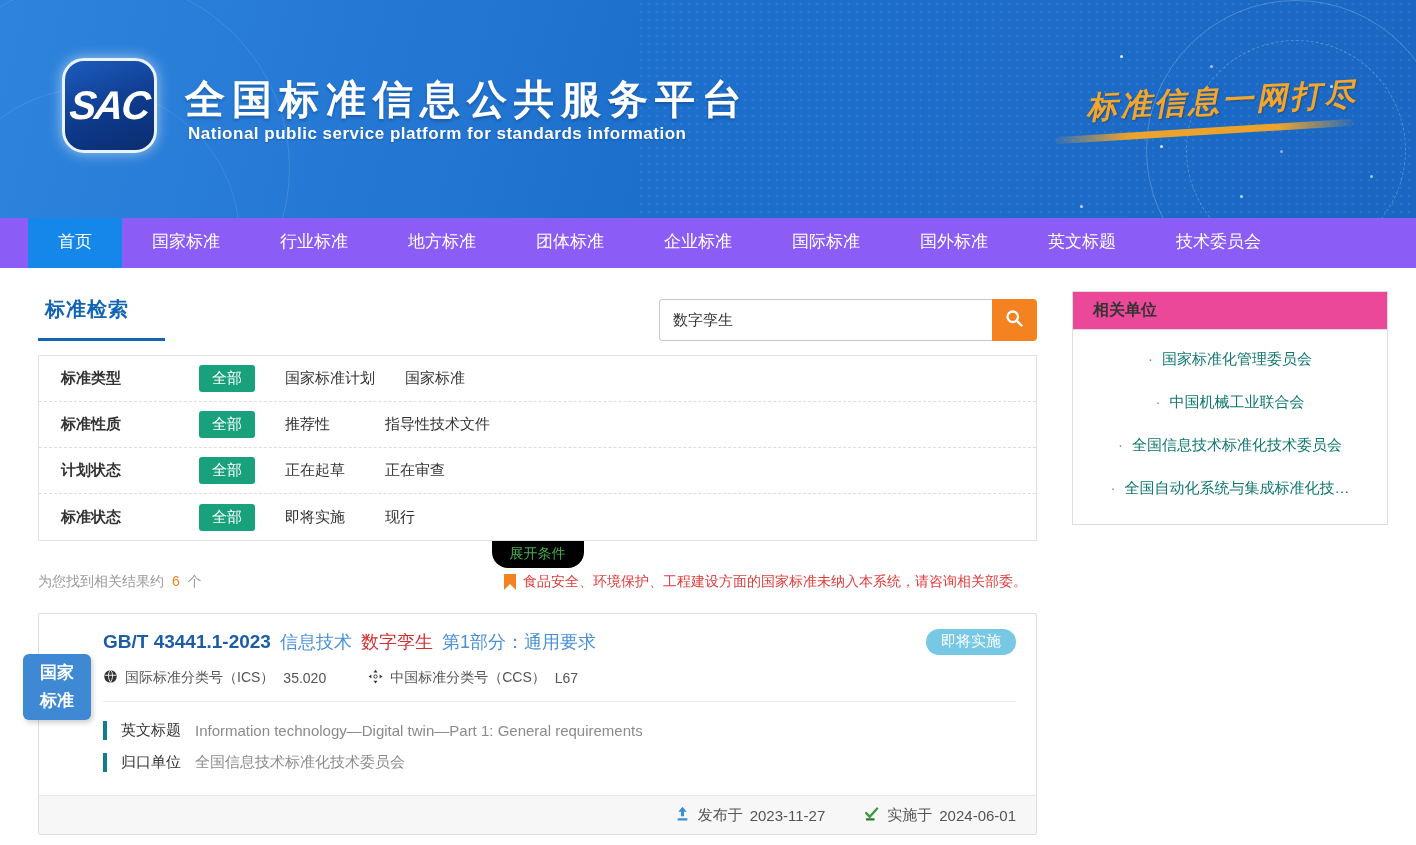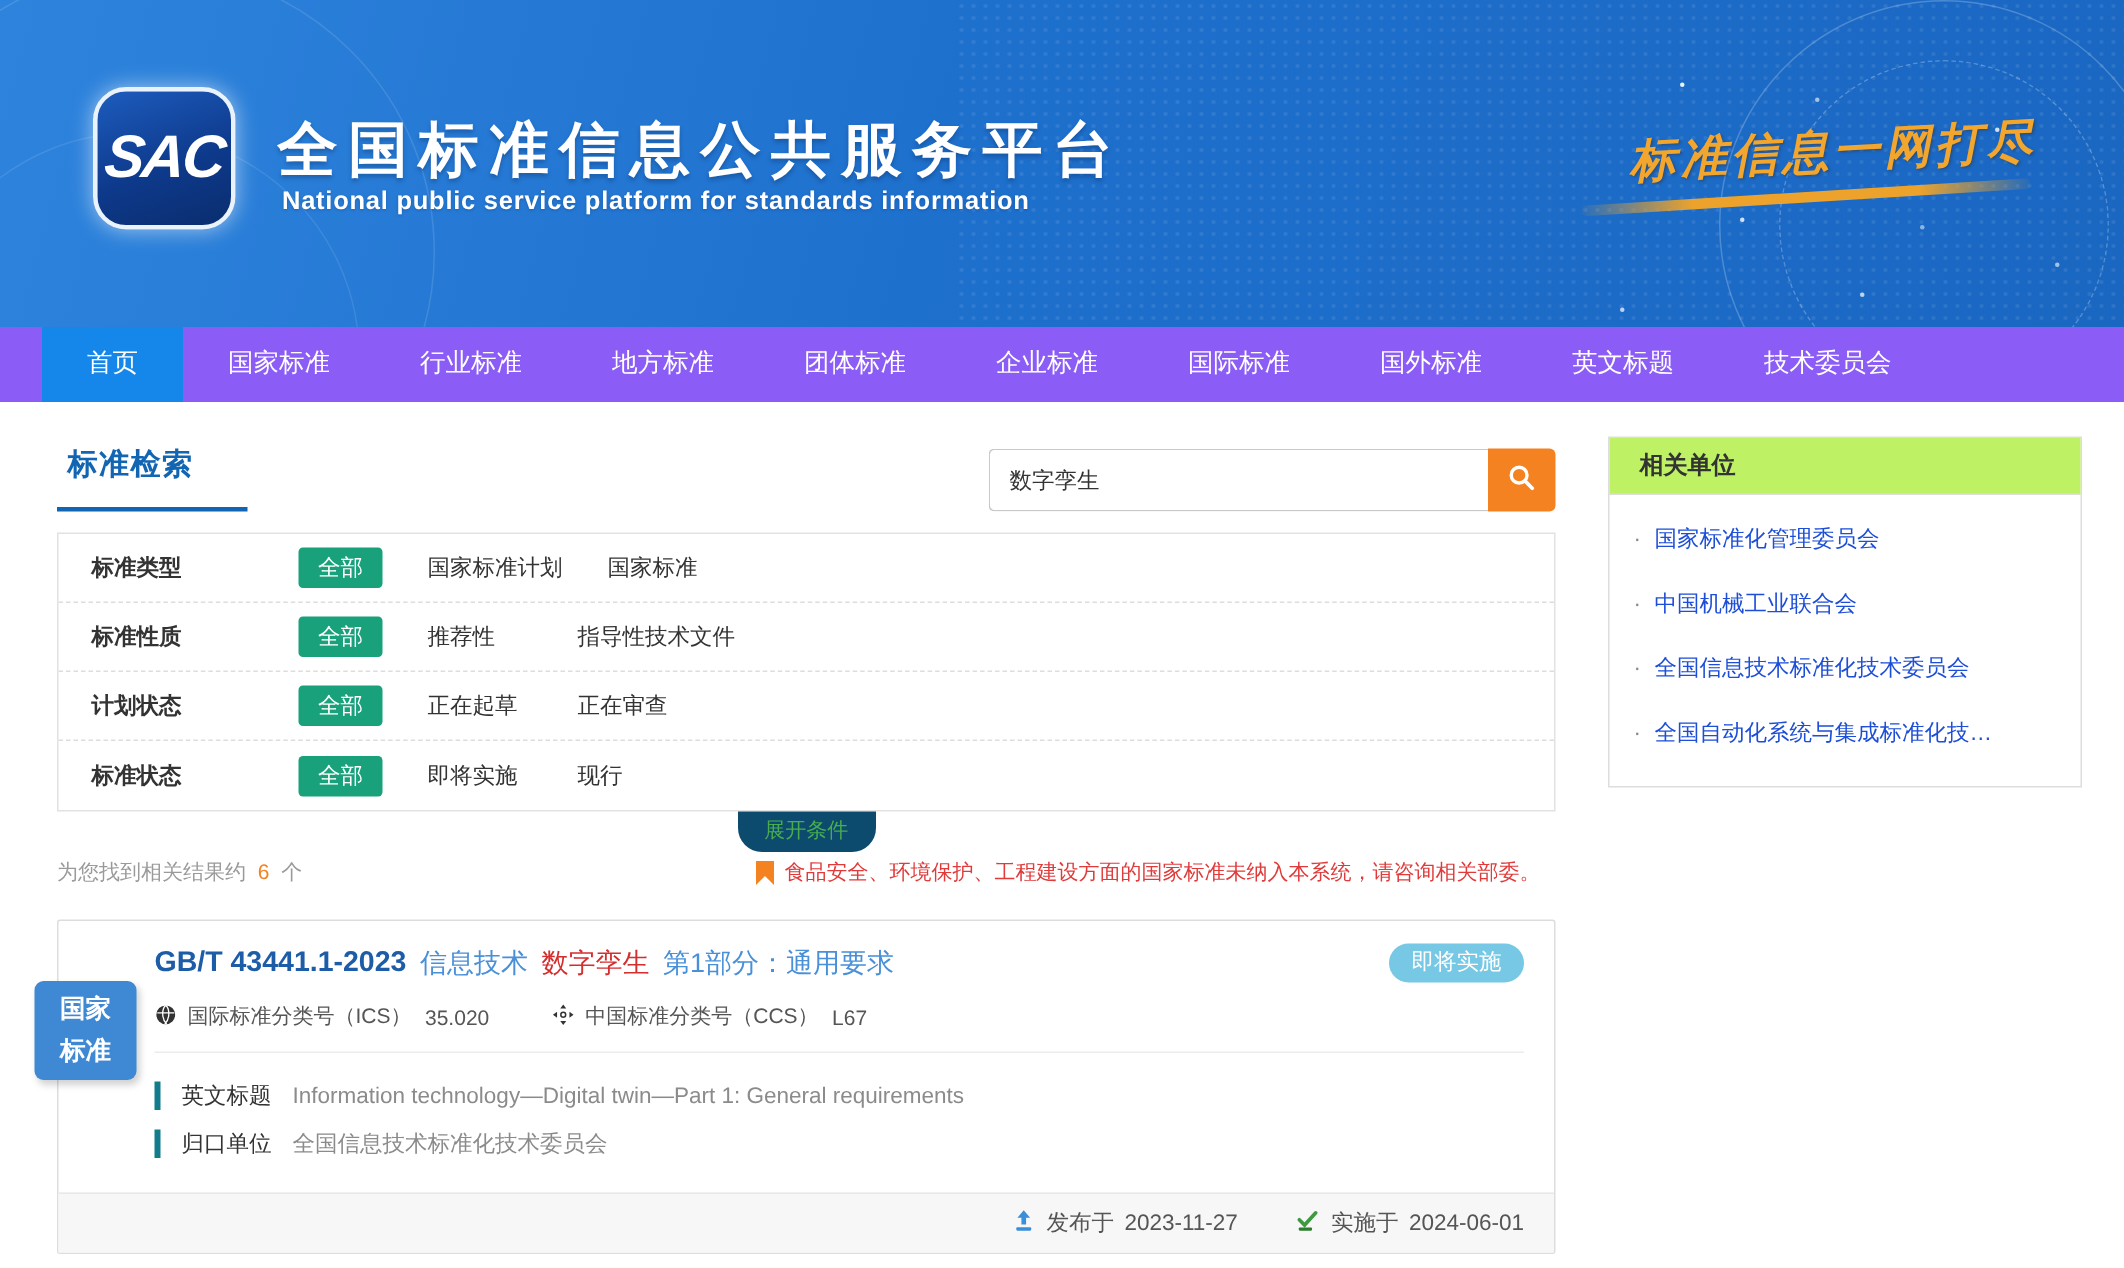--- a/index.html
+++ b/index.html
@@ -68,21 +68,21 @@
   .filter-panel { margin-top:14px; border:1px solid #e2e2e2; }
   .filter-row { display:flex; align-items:center; height:46px; padding-left:22px;
     border-bottom:1px dashed #ddd; }
   .filter-row:last-child { border-bottom:none; }
   .filter-label { width:104px; font-size:15px; font-weight:bold; color:#333; }
   .filter-all { margin-left:34px; background:#19a17c; color:#fff; font-size:15px;
     padding:4px 13px; border-radius:3px; cursor:pointer; }
   .fopt { margin-left:30px; font-size:15px; color:#333; cursor:pointer; min-width:70px; }
 
   
-  .expand-pill { width:92px; margin:0 auto; text-align:center; background:#0c4a6e;
+  .expand-pill { width:92px; margin:0 auto; text-align:center; background:#000000;
     color:#47ad4e; font-size:14px; padding:4px 0 5px; border-radius:0 0 16px 16px; cursor:pointer; }
 
   
   .results-row { display:flex; justify-content:space-between; align-items:center; margin-top:5px; }
   .summary { font-size:14px; color:#9a9a9a; }
   .summary .count { color:#f58220; margin:0 4px; }
   .notice-wrap { display:flex; align-items:center; gap:7px; padding-right:10px; }
   .bookmark { width:12px; height:16px; background:#f58220;
     clip-path:polygon(0 0,100% 0,100% 100%,50% 62%,0 100%); }
   .notice-text { font-size:14px; color:#e03a3a; }
@@ -109,25 +109,25 @@
   .info-row { display:flex; align-items:center; margin:13px 0; }
   .teal-bar { width:4px; height:19px; background:#127c8c; margin-right:14px; }
   .info-label { font-size:15px; color:#333; margin-right:14px; white-space:nowrap; }
   .info-value { font-size:15px; color:#8b8b8b; }
   .card-footer { background:#f7f7f7; border-top:1px solid #e8e8e8; padding:9px 20px;
     display:flex; justify-content:flex-end; align-items:center; gap:38px; }
   .date-group { display:flex; align-items:center; gap:7px; font-size:15px; color:#555; }
 
   
   .side-panel { border:1px solid #ddd; }
-  .side-header { background:#bef264; border-bottom:1px solid #ddd; padding:8px 0 8px 20px;
+  .side-header { background:#ec4899; border-bottom:1px solid #ddd; padding:8px 0 8px 20px;
     font-size:16px; font-weight:bold; color:#333; }
   .side-body { padding:8px 14px 14px 14px; }
-  .side-item { padding:12px 2px; font-size:15px; color:#1d4ed8; cursor:pointer;
-    white-space:nowrap; overflow:hidden; text-overflow:ellipsis; }
+  .side-item { padding:12px 2px; font-size:15px; color:#0f766e; cursor:pointer;
+    white-space:nowrap; overflow:hidden; text-overflow:ellipsis;text-align:center; }
   .side-item::before { content:"·"; color:#888; margin-right:9px; }
 </style>
 </head>
 <body>
 
 <div class="site-header">
   <div class="hdr-dots"></div>
   <div class="hdr-globe"></div>
   <div class="hdr-globe-inner"></div>
   <div class="hdr-arc"></div>

